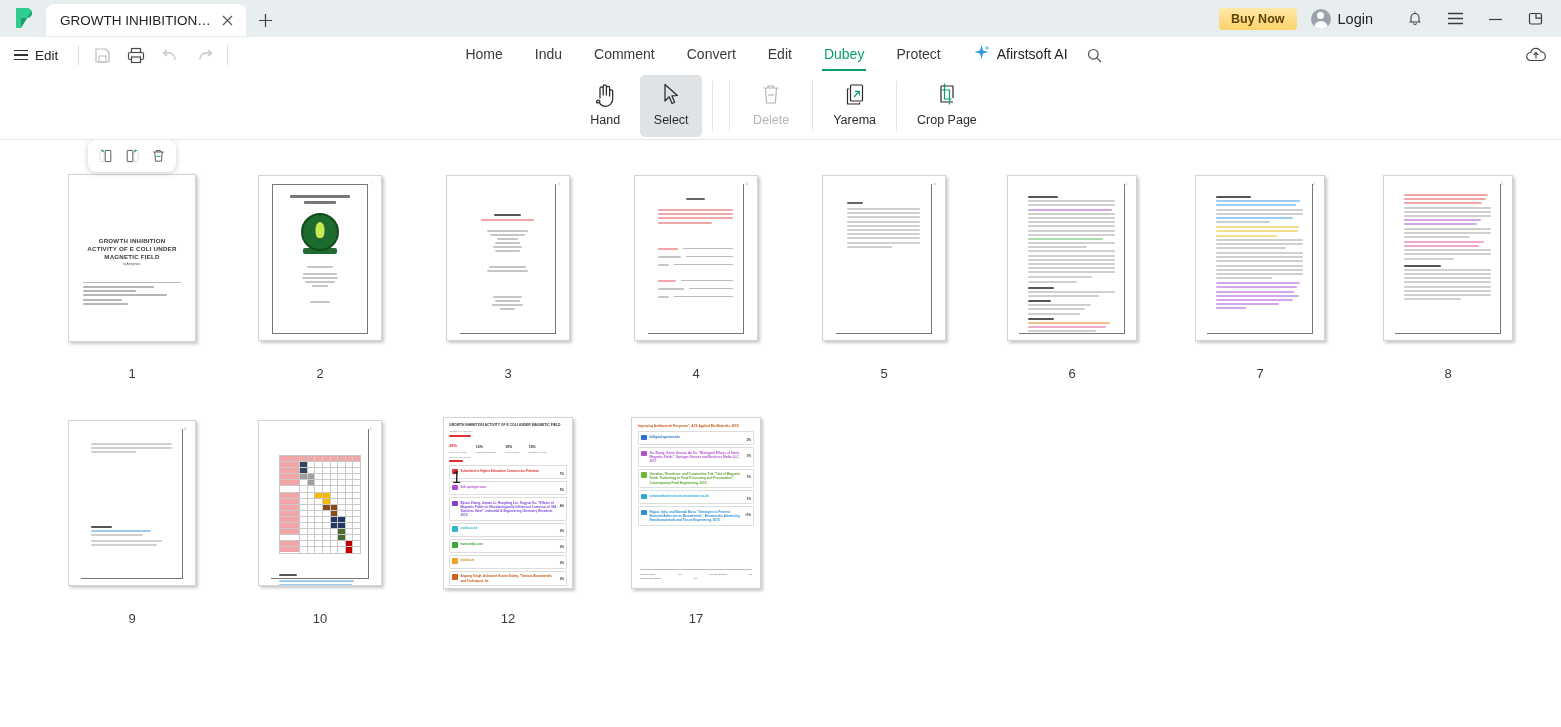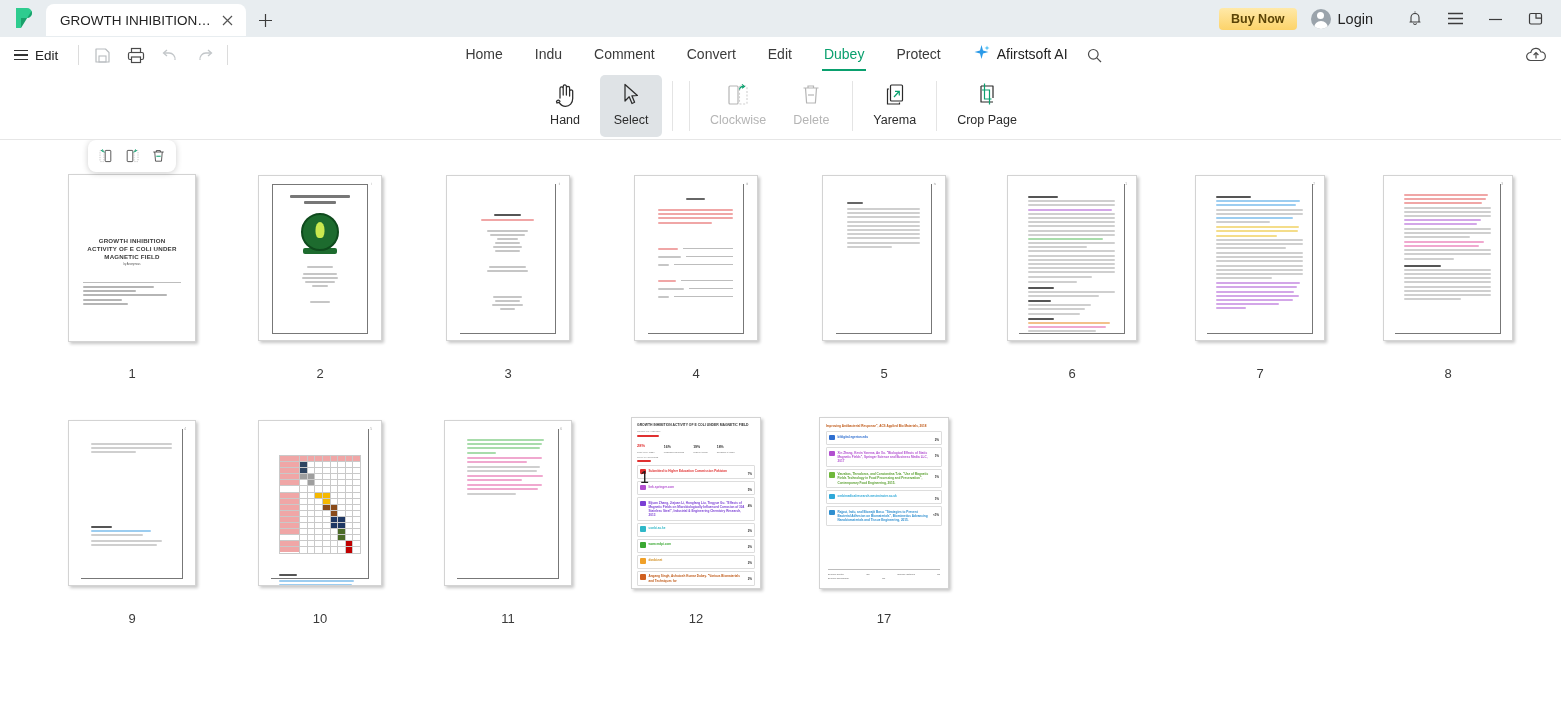--- a/index.html
+++ b/index.html
@@ -289,31 +289,20 @@
       </span>
       <span class="label">Select</span>
     </div>
 
     <div class="rib-sep"></div>
 
 
     <div class="rib-sep"></div>
 
 
-    <div class="tool disabled">
-      <span class="glyph">
-        <svg width="26" height="26" viewBox="0 0 26 26">
-            <rect x="4" y="4" width="9" height="18" rx="1" fill="none" stroke="#b5b5b5" stroke-width="1.2"></rect>
-            <rect x="14.5" y="4" width="7.5" height="18" rx="1" fill="none" stroke="#cfcfcf" stroke-width="1.1" stroke-dasharray="2 1.6"></rect>
-            <path d="M14.5 7.5 a4 4 0 0 1 4.2 -3.2" fill="none" stroke="#0aa06e" stroke-width="1.2"></path>
-            <path d="M17 2.4 L19.4 4.4 L17 6.2" fill="none" stroke="#0aa06e" stroke-width="1.2"></path>
-          </svg>
-      </span>
-      <span class="label">Clockwise</span>
-    </div>
 
     <div class="tool disabled">
       <span class="glyph">
         <svg width="22" height="26" viewBox="0 0 22 26">
             <path d="M3.5 6 H18.5 M8 6 V4 h5.5 v2" fill="none" stroke="#b5b5b5" stroke-width="1.2"></path>
             <path d="M5.5 6 L6.6 21 h8.8 L16.5 6" fill="none" stroke="#b5b5b5" stroke-width="1.2" stroke-linejoin="round"></path>
             <path d="M8 13 h6" stroke="#b5b5b5" stroke-width="1.2"></path>
           </svg>
       </span>
       <span class="label">Delete</span>
@@ -908,45 +897,20 @@
                 <div class="ln hl-blue" style="width:90%"></div>
 
               </div>
             </div>
           </div>
         </div>
       </div>
       <div class="pnum">10</div>
     </div>
 
-    <div class="cell">
-      <div class="thumb-wrap">
-        <div class="page" style="width:128px;height:166px;">
-          <div class="pg" style="padding:8px 12px;">
-            <div class="pgnum-mini">6</div>
-            <div style="border-right:1px solid #777;border-bottom:1px solid #777;height:150px;padding:10px 10px 0;">
-              <div class="ln hl-grn" style="width:95%"></div>
-              <div class="ln hl-grn" style="width:93%"></div>
-              <div class="ln hl-grn" style="width:90%"></div>
-              <div class="ln hl-grn" style="width:36%"></div>
-              <div class="ln hl-pnk" style="width:92%;margin-top:3px;"></div>
-              <div class="ln hl-pnk" style="width:74%"></div>
-              <div class="ln" style="width:90%;margin-top:3px;"></div>
-              <div class="ln" style="width:86%"></div>
-              <div class="ln hl-pnk" style="width:94%;margin-top:3px;"></div>
-              <div class="ln hl-pnk" style="width:68%"></div>
-              <div class="ln hl-pnk" style="width:92%;margin-top:3px;"></div>
-              <div class="ln hl-pnk" style="width:88%"></div>
-              <div class="ln" style="width:60%"></div>
-            </div>
-          </div>
-        </div>
-      </div>
-      <div class="pnum">11</div>
-    </div>
 
     <div class="cell">
       <div class="thumb-wrap">
         <div class="page" style="width:130px;height:172px;">
           <div class="pg" style="padding:5px 5px;">
             <div class="tt-head">GROWTH INHIBITION ACTIVITY OF E COLI UNDER MAGNETIC FIELD</div>
             <div style="font-size:2.2px;color:#888;margin-top:2px;">ORIGINALITY REPORT</div>
             <div class="tt-bar"></div>
             <div class="tt-stats">
               <div>

